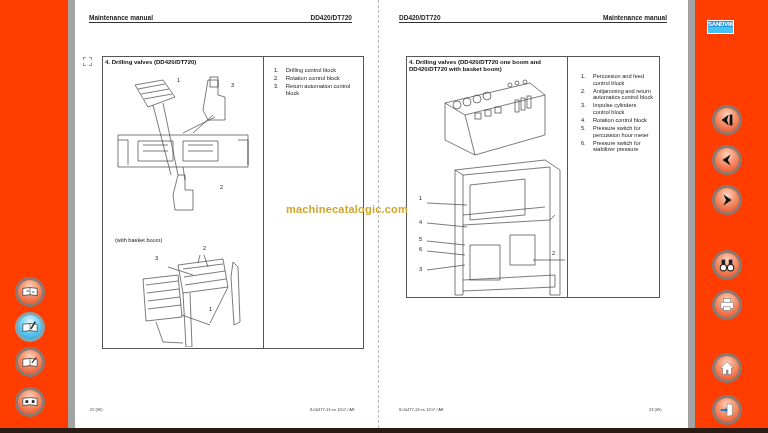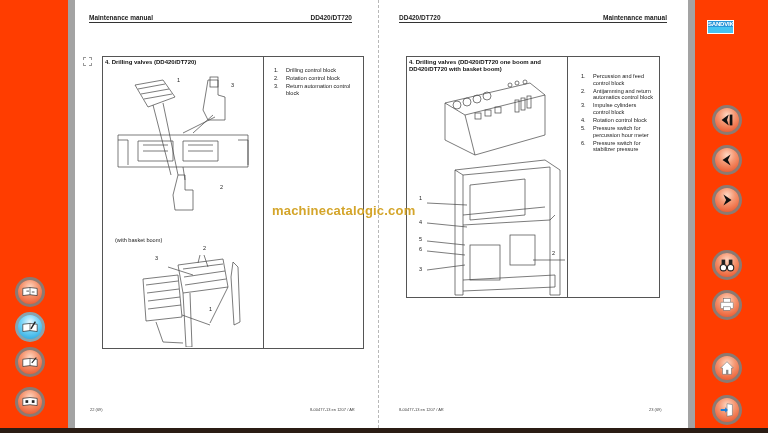--- a/index.html
+++ b/index.html
@@ -22,21 +22,21 @@
 
   .frame { position:absolute; border:1px solid #555; background:#fff; }
   .frame .col-split { position:absolute; top:0; bottom:0; width:0; border-left:1px solid #555; }
   .frame .title { position:absolute; left:2px; top:2px; font-size:6px; font-weight:bold; color:#111; line-height:7px; }
   .legend { position:absolute; font-size:5.6px; color:#222; line-height:6.6px; margin:0; padding:0; list-style:none; }
   .legend li { position:relative; padding-left:12px; margin-bottom:1.5px; }
   .legend li .num { position:absolute; left:0; top:0; }
   .caption { position:absolute; font-size:5.6px; color:#222; }
   .callout { position:absolute; font-size:5.5px; color:#222; }
 
-  .watermark { position:absolute; left:272px; top:203px; font-size:13px; font-weight:bold; color:#d4a52a; letter-spacing:0.2px; white-space:nowrap; }
+  .watermark { position:absolute; left:286px; top:203px; font-size:11px; font-weight:bold; color:#d4a52a; letter-spacing:0.2px; white-space:nowrap; }
 
   .cursor { position:absolute; left:76px; top:50px; width:0; height:0; }
   .select-box { position:absolute; left:83px; top:57px; width:7px; height:7px; border:1px dashed #999; }
 
   .round-btn { position:absolute; width:30px; height:30px; border-radius:50%; box-sizing:border-box;
     border:3px solid #8c7a72; background:radial-gradient(circle at 50% 30%, #ffd7c2 0%, #f59570 40%, #e8491d 100%);
     display:flex; align-items:center; justify-content:center; }
   .round-btn.active { background:radial-gradient(circle at 50% 30%, #e6f7ff 0%, #6fd0f5 45%, #1b9fdb 100%); border-color:#8aa3ad; }
   .round-btn svg { width:18px; height:18px; }
 

